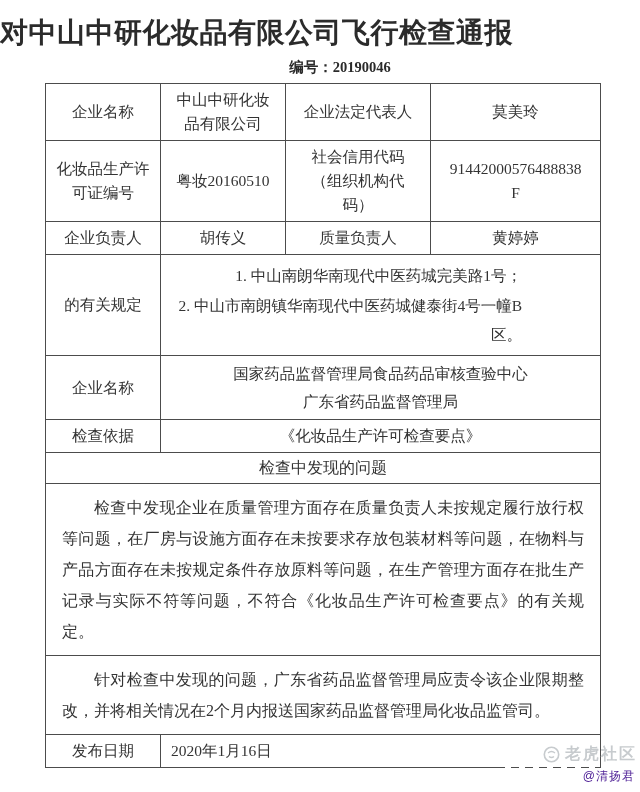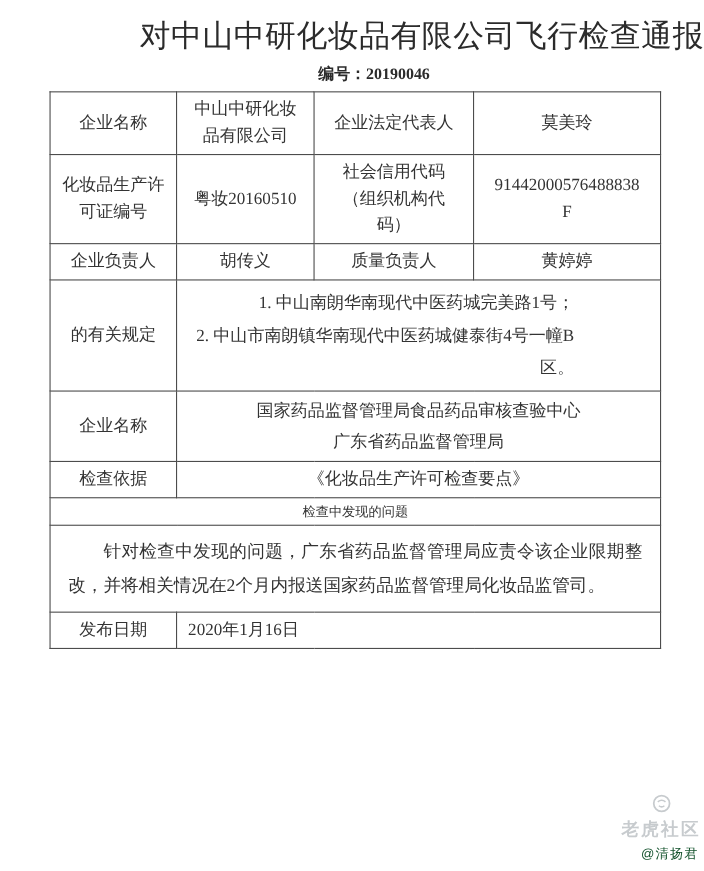--- a/index.html
+++ b/index.html
@@ -7,23 +7,23 @@
   body {
     width: 640px; height: 792px;
     background: #ffffff;
     font-family: "Liberation Serif", "DejaVu Serif", serif;
     color: #333333;
     position: relative;
     overflow: hidden;
   }
   .page-title {
     margin: 14px 0 0 0;
-    text-align: right;
+    text-align: left;
     font-size: 28px;
-    font-weight: normal;
+    font-weight: bold;
     color: #2b2b2b;
     letter-spacing: 0.5px;
   }
   .doc-number {
     text-align: center;
     font-size: 14.5px;
     font-weight: bold;
     margin-top: 6px;
     color: #2b2b2b;
     padding-left: 40px;
@@ -61,21 +61,21 @@
     text-align: right;
     white-space: pre-line;
     line-height: 1.9;
     padding: 6px 78px 6px 10px;
     vertical-align: middle;
   }
   td.unit-cell {
     white-space: pre-line;
     line-height: 1.75;
   }
-  td.section-head { padding: 3px 10px; font-size: 12px; }
+  td.section-head { padding: 3px 10px; font-size: 16px; }
   td.para-cell {
     text-align: justify;
     text-indent: 2em;
     font-size: 16px;
     line-height: 31px;
     padding: 8px 16px;
     vertical-align: top;
   }
   td.date-val { text-align: left; padding-left: 10px; }
   
@@ -89,24 +89,23 @@
   }
   .wm-line1 {
     display: flex;
     align-items: center;
     justify-content: flex-end;
     gap: 5px;
     color: #c7cbce;
     font-size: 16px;
     font-weight: bold;
     letter-spacing: 2px;
-    flex-direction: column;
   }
   .wm-line2 {
-    color: #14532d;
+    color: #4c1d95;
     font-size: 12px;
     margin-top: 3px;
     padding-right: 2px;
     letter-spacing: 1px;
   }
   .border-dash-overlay {
     position: absolute;
     left: 505px;
     top: 764px;
     width: 93px;
@@ -157,20 +156,23 @@
       <td colspan="3" class="unit-cell">国家药品监督管理局食品药品审核查验中心
 广东省药品监督管理局</td>
     </tr>
     <tr class="r6">
       <td>检查依据</td>
       <td colspan="3">《化妆品生产许可检查要点》</td>
     </tr>
     <tr class="r7">
       <td colspan="4" class="section-head">检查中发现的问题</td>
     </tr>
+    <tr class="r8">
+      <td colspan="4" class="para-cell">检查中发现企业在质量管理方面存在质量负责人未按规定履行放行权等问题，在厂房与设施方面存在未按要求存放包装材料等问题，在物料与产品方面存在未按规定条件存放原料等问题，在生产管理方面存在批生产记录与实际不符等问题，不符合《化妆品生产许可检查要点》的有关规定。</td>
+    </tr>
     <tr class="r10">
       <td colspan="4" class="para-cell">针对检查中发现的问题，广东省药品监督管理局应责令该企业限期整改，并将相关情况在2个月内报送国家药品监督管理局化妆品监管司。</td>
     </tr>
     <tr class="r11">
       <td>发布日期</td>
       <td colspan="3" class="date-val">2020年1月16日</td>
     </tr>
   </tbody>
 </table>
 

